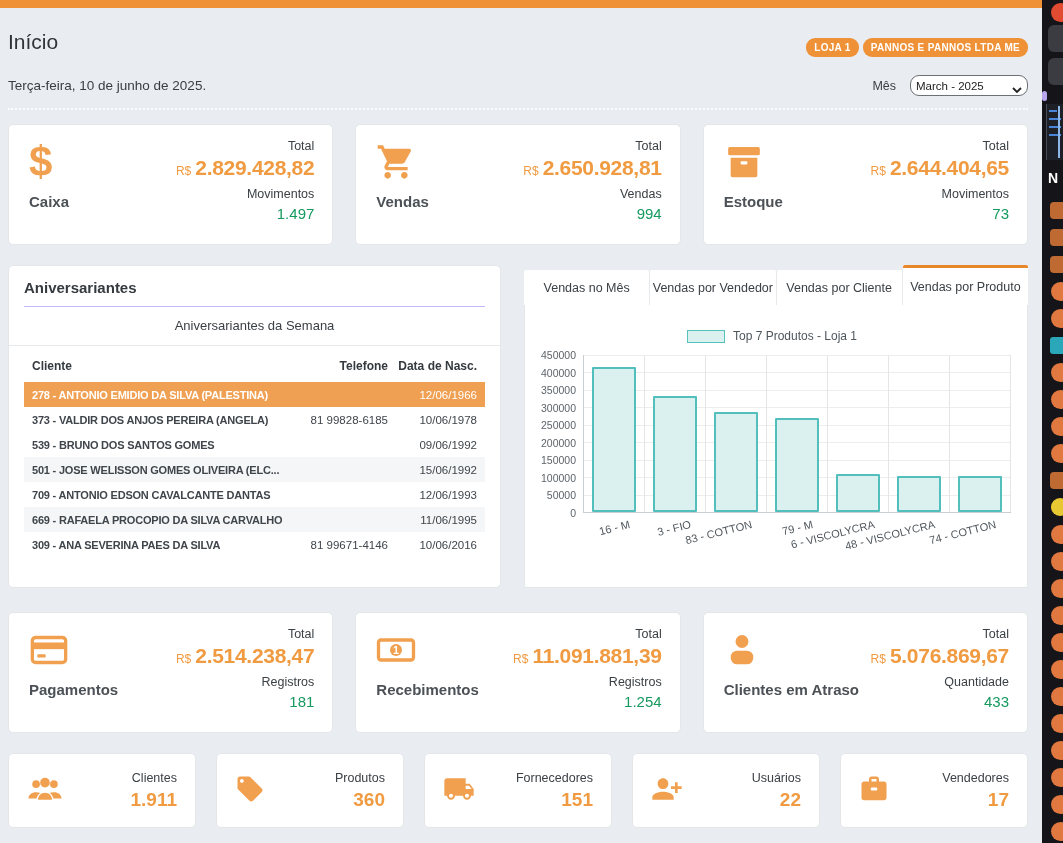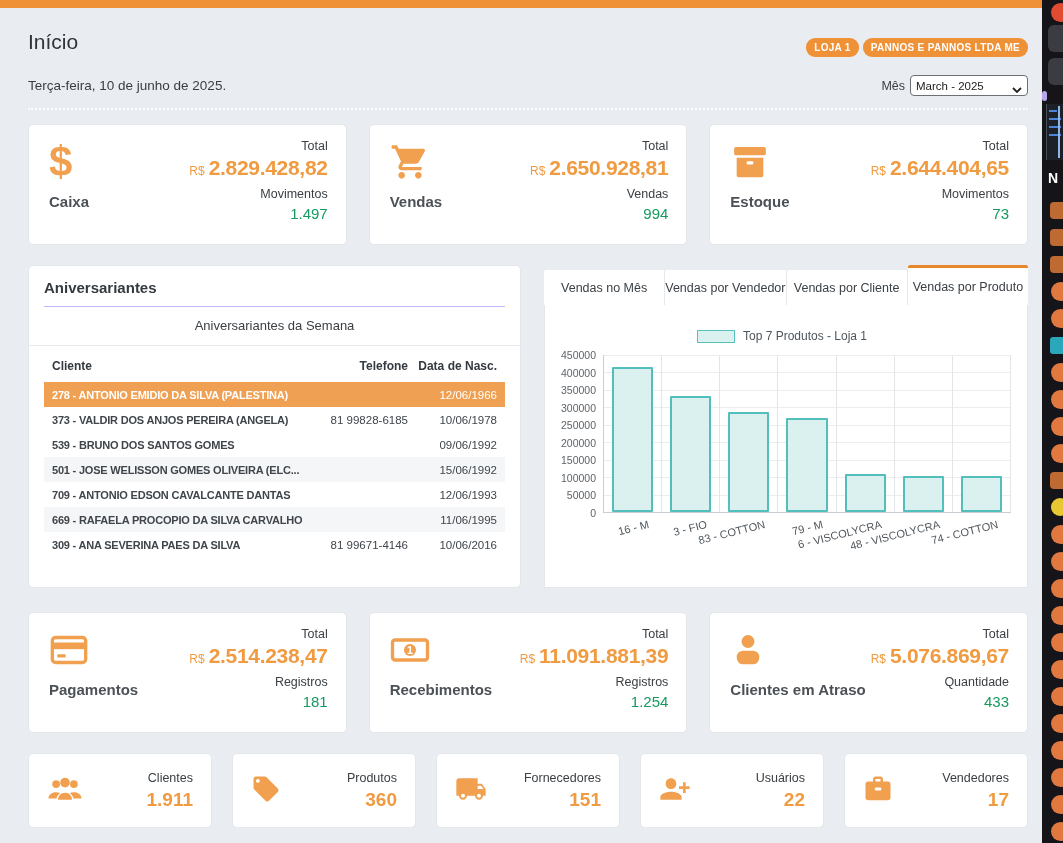--- a/index.html
+++ b/index.html
@@ -3,35 +3,35 @@
 <meta charset="utf-8">
 <style>
   * { box-sizing: border-box; margin: 0; padding: 0; }
   html,body { width:1063px; height:843px; }
   body {
     font-family: "Liberation Sans", sans-serif;
     background:#e9edf2; position:relative; overflow:hidden; color:#3b4045;
   }
   .topbar { height:8px; background:#ef9136; width:100%; }
   .page { position:absolute; left:0; top:0; right:21px; bottom:0; }
-  .content { padding:0 14px 0 28px; }
+  .content { padding:0 14px 0 8px; }
 
   
   .hdr-row1 { display:flex; justify-content:space-between; align-items:flex-start; margin-top:22px; }
   h1 { font-size:21px; font-weight:400; color:#2f3439; }
   .badges { display:flex; gap:4px; margin-top:8px; }
   .badge { background:#ef9136; color:#fff; font-size:10px; font-weight:bold; letter-spacing:.3px;
            padding:4px 8px; border-radius:9px; cursor:pointer; }
   .hdr-row2 { display:flex; justify-content:space-between; align-items:center; margin-top:18px;
               padding-bottom:12px; border-bottom:2px dotted #fdfdfd; }
   .date { font-size:13.5px; color:#383d43; }
-  .month-wrap { display:flex; align-items:center; gap:5px; font-size:12.5px; color:#3b4045; }
+  .month-wrap { display:flex; align-items:center; gap:14px; font-size:12.5px; color:#3b4045; }
   .sel-box { position:relative; }
   select { -webkit-appearance:none; appearance:none; width:118px; height:21px; font-size:11.5px;
-           font-family:"Liberation Sans",sans-serif; border:1px solid #6b7075; border-radius:4px;
+           font-family:"Liberation Sans",sans-serif; border:1px solid #6b7075; border-radius:9px;
            background:#fff; padding:0 18px 0 5px; color:#222; }
   .sel-chev { position:absolute; right:6px; top:7px; pointer-events:none; }
 
   
   .card { background:#fff; border:1px solid #e3e7ea; border-radius:5px; }
   .kpi-row { display:flex; gap:22px; margin-top:14px; }
   .kpi-row.second { margin-top:24px; }
   .kpi { flex:1; height:121px; display:flex; justify-content:space-between; padding:14px 18px 12px 20px; }
   .kpi-left { display:flex; flex-direction:column; }
   .kpi-icon { height:46px; display:flex; align-items:center; }

